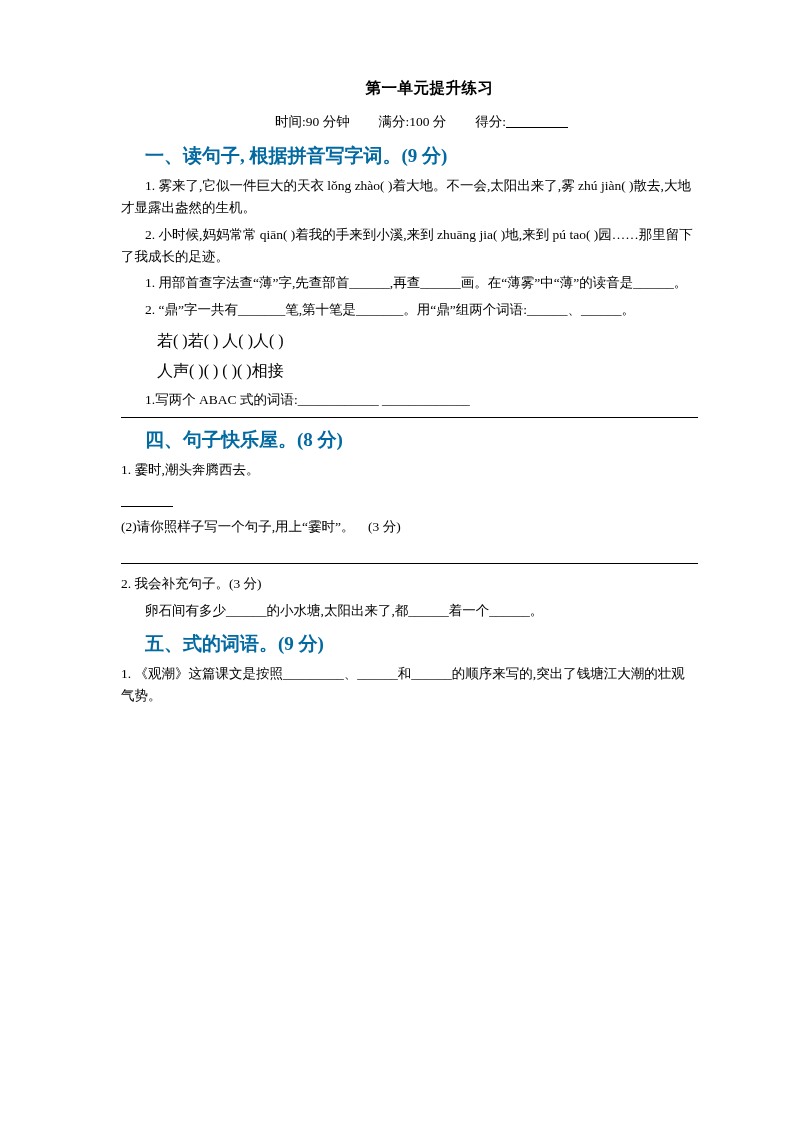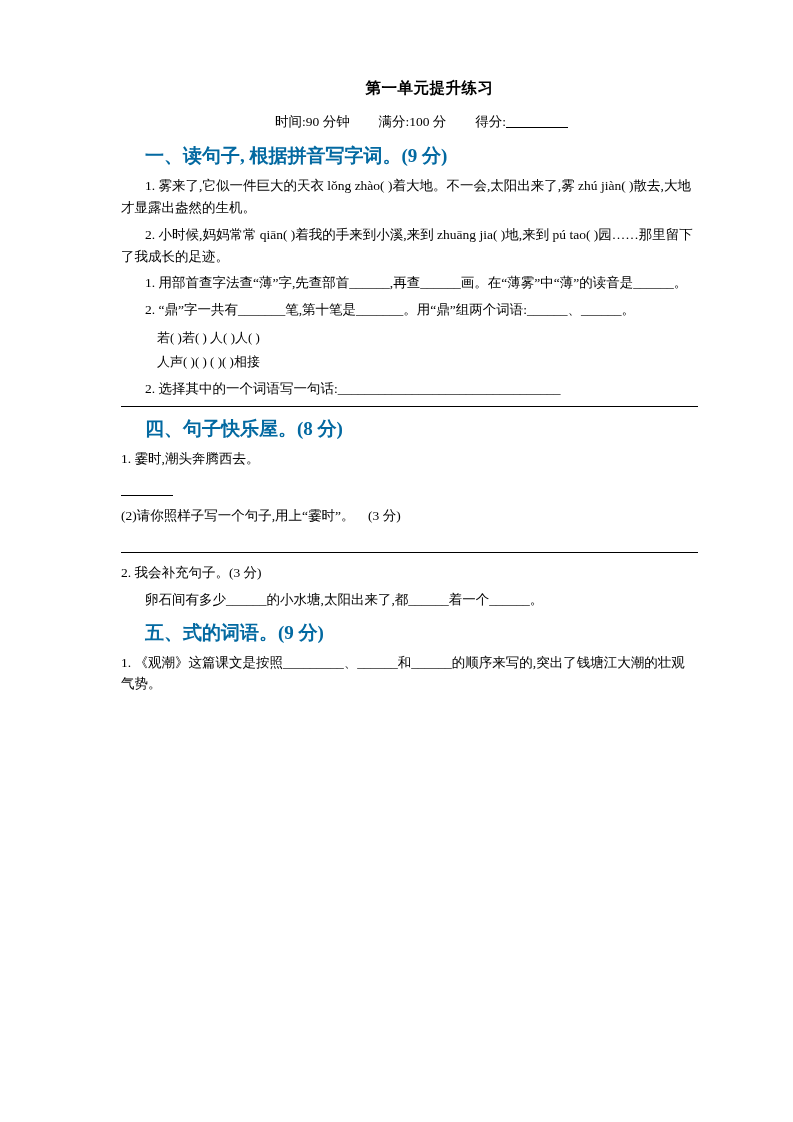--- a/index.html
+++ b/index.html
@@ -65,21 +65,21 @@
     border-bottom: 1px solid #000;
     margin: 6px 0 9px 16px;
     width: 545px;
     height: 0;
   }
   .brk.full {
     width: 577px;
     margin-left: 0;
   }
   .row-words {
-    font-size: 13px;
+    font-size: 16px;
     line-height: 1.85;
     text-indent: 36px;
     margin: 0;
   }
   .small-gap { height: 4px; }
 </style>
 </head>
 <body>
 
 <div class="page">
@@ -99,21 +99,21 @@
   </div>
   <p class="q">1. 雾来了,它似一件巨大的天衣 lǒng zhào(        )着大地。不一会,太阳出来了,雾 zhú jiàn(         )散去,大地才显露出盎然的生机。</p>
   <p class="q">2. 小时候,妈妈常常 qiān(       )着我的手来到小溪,来到 zhuāng jia(        )地,来到 pú tao(         )园……那里留下了我成长的足迹。</p>
 
   <p class="q">1. 用部首查字法查“薄”字,先查部首______,再查______画。在“薄雾”中“薄”的读音是______。</p>
   <p class="q">2. “鼎”字一共有_______笔,第十笔是_______。用“鼎”组两个词语:______、______。</p>
 
   <p class="row-words">若(    )若(     )     人(     )人(     )</p>
   <p class="row-words">人声(     )(     )     (     )(     )相接</p>
   <div class="small-gap"></div>
-  <p class="q">2. 选择其中的一个词语写一句话:_________________________________</p>
+  <p class="q">1.写两个 ABAC 式的词语:____________   _____________</p>
   <div class="brk full"></div>
 
   <div class="section-head">
     <span>四、句子快乐屋。</span><span>(8 分)</span>
   </div>
   <p class="q noind">1. 霎时,潮头奔腾西去。</p>
   <div style="height:14px"></div>
   <div class="brk" style="width:52px;margin-left:0;"></div>
   <p class="q noind">(2)请你照样子写一个句子,用上“霎时”。　(3 分)</p>
   <div style="height:14px"></div>

